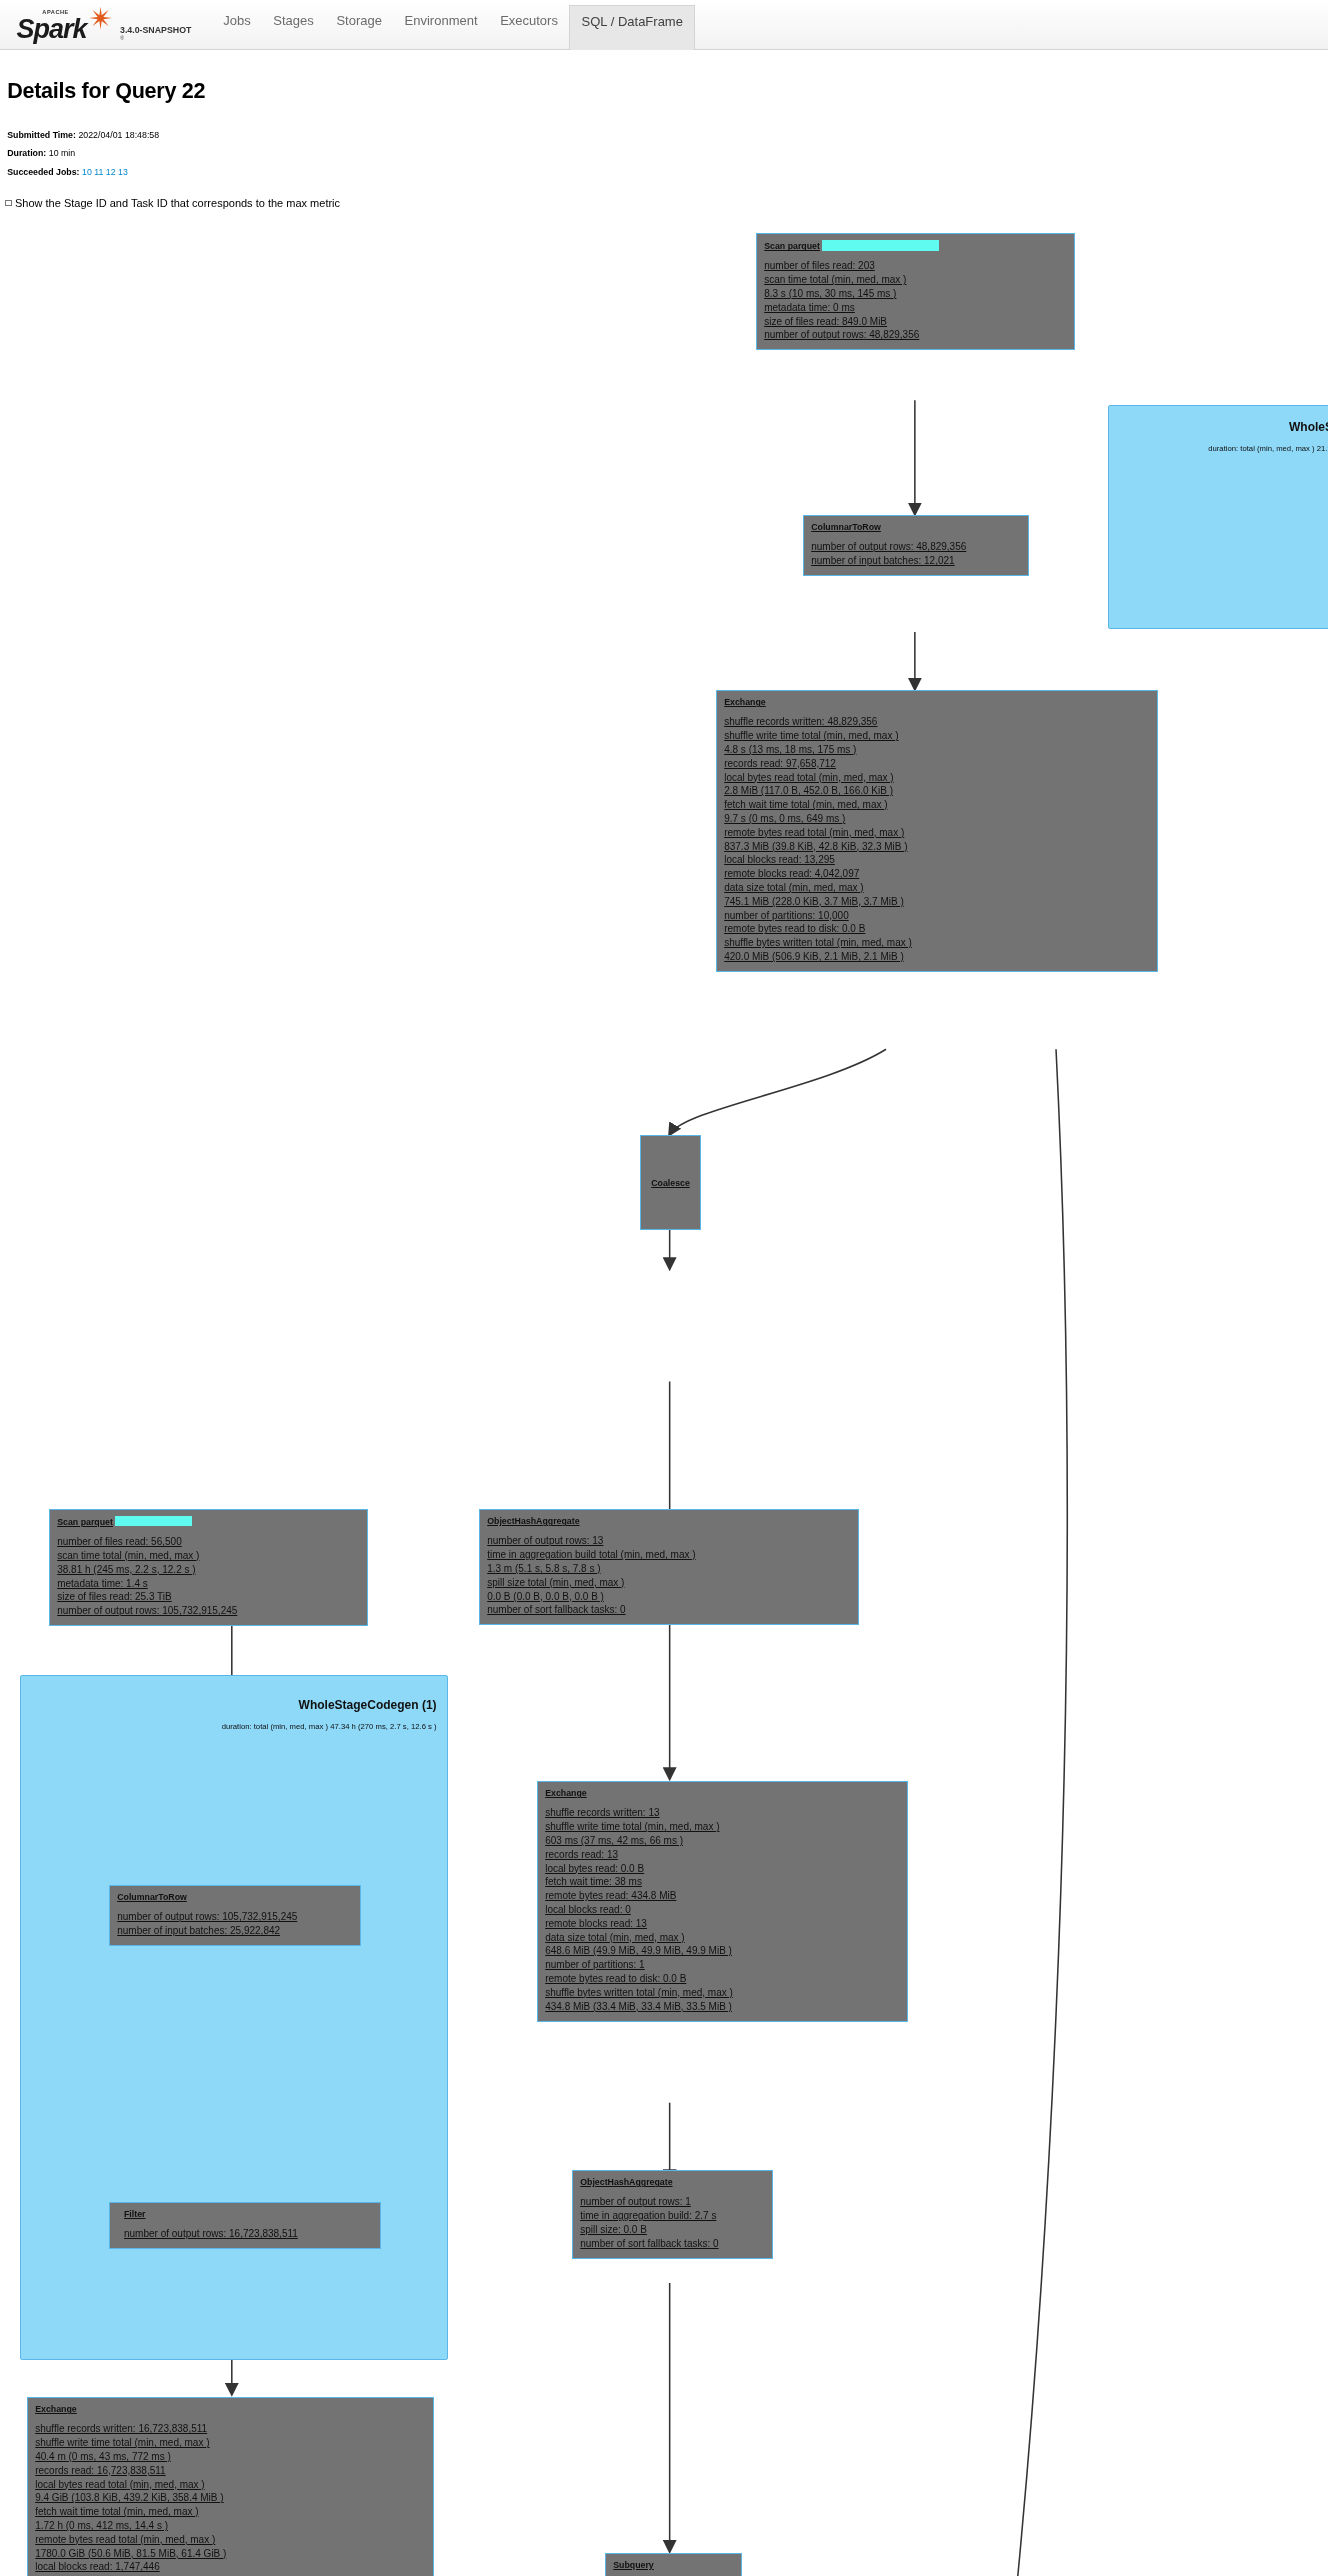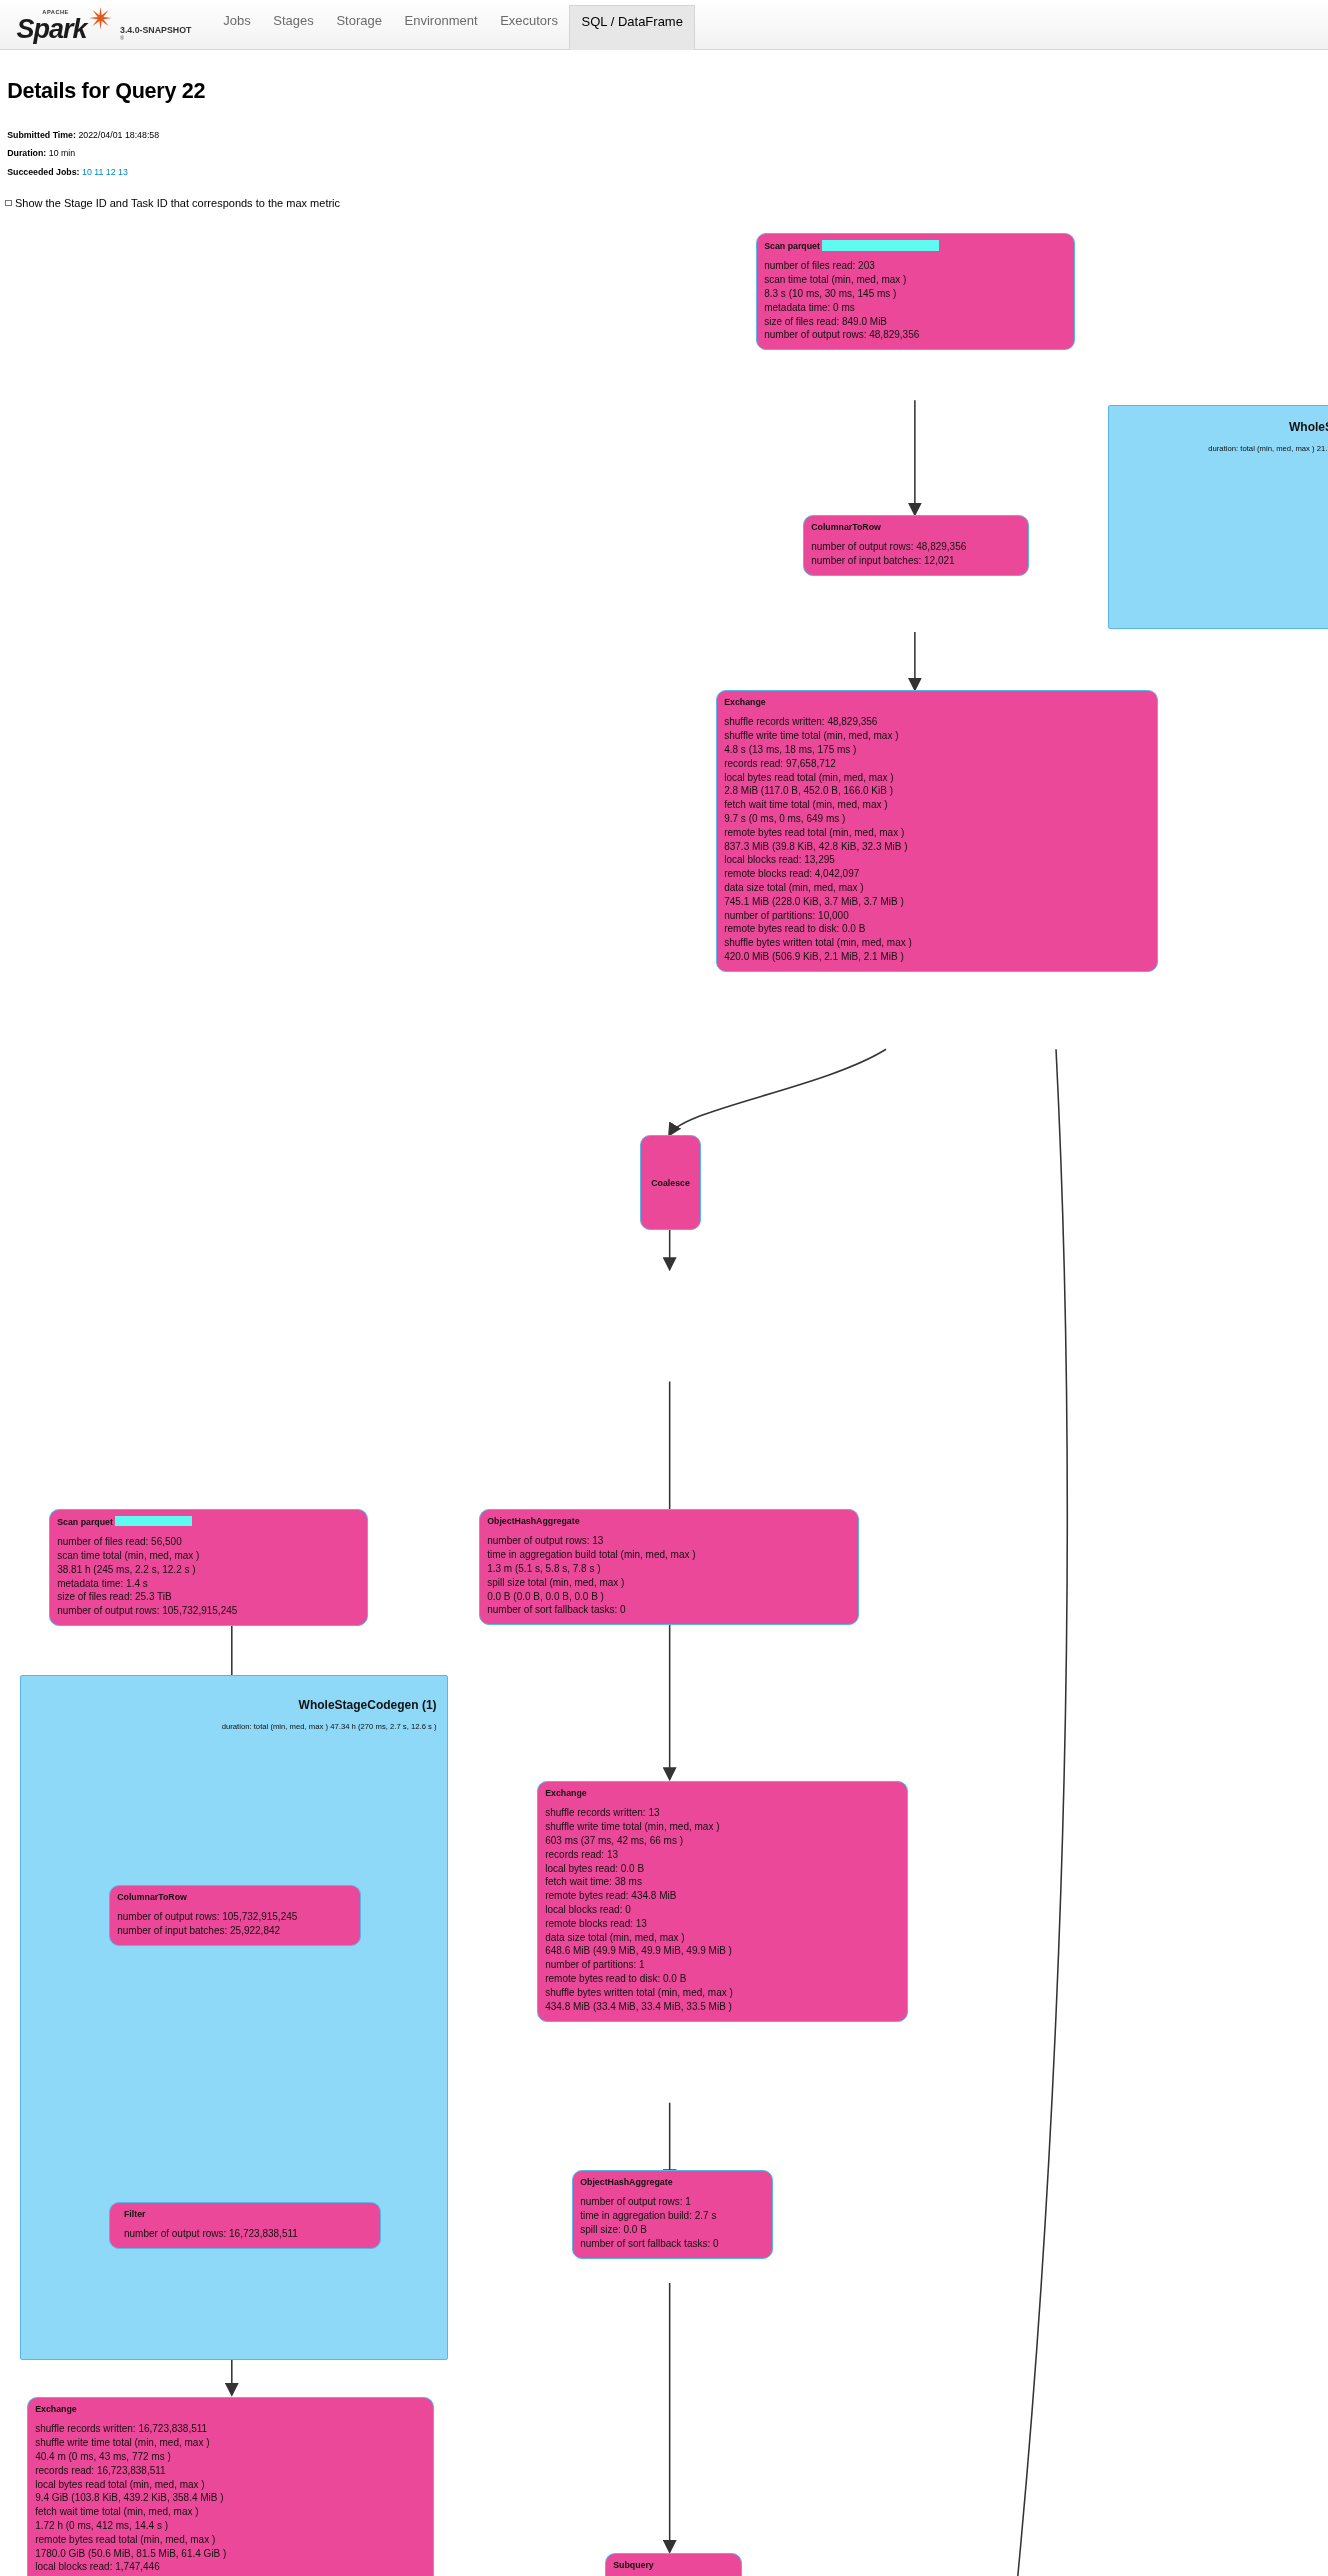--- a/index.html
+++ b/index.html
@@ -41,21 +41,21 @@
   .version {
     font-size:8.8px; font-weight:bold; color:#333;
     padding-bottom:9.3px; margin-left:-9.3px;
   }
   .navitems { display:flex; margin-left:20.6px; }
   .navitem {
     font-size:13px; color:#6b6b6b; padding:7.2px 11.3px 10.3px 11.3px;
     text-decoration:none; white-space:nowrap;
   }
   .navitem.active {
-    color:#000000; background:#e7e7e7;
+    color:#404040; background:#e7e7e7;
     border-left:0.5px solid #d4d4d4; border-right:0.5px solid #d4d4d4;
     border-top:0.5px solid #d4d4d4;
     padding-top:7.2px; padding-bottom:21px;
     margin-bottom:-0.5px;
   }
 
   
   .page-title {
     position:absolute; left:7.2px; top:78px;
     font-size:21.6px; font-weight:bold; color:#000; letter-spacing:-0.3px;
@@ -83,23 +83,24 @@
   .wsc-label {
     position:absolute; text-align:right; color:#111; font-weight:bold; font-size:12px;
     white-space:nowrap;
   }
   .wsc-sub {
     position:absolute; text-align:right; color:#111; font-size:7.7px;
     white-space:nowrap; line-height:1.25;
   }
 
   .node {
-    position:absolute; background:#ec4899; border:0.5px solid #58b7e8;
-    border-radius:10px; padding:6.2px 7.2px 7.2px 7.2px;
+    position:absolute; background:#737373; border:0.5px solid #58b7e8;
+    border-radius:0; padding:6.2px 7.2px 7.2px 7.2px;
     color:#111;
+    text-decoration:underline;
   }
   .node .title { font-weight:bold; font-size:8.8px; margin-bottom:8.2px; white-space:nowrap; }
   .node .title.compact { margin-bottom:0; }
   .node .metrics { font-size:10px; line-height:1.38; white-space:pre-line; }
   .node.center { display:flex; align-items:center; justify-content:center; padding:0; }
   .node.center .title { margin:0; }
   .redact {
     display:inline-block; background:#5ffbf1; height:10.3px; vertical-align:-1.5px;
     margin-left:2.1px;
   }

